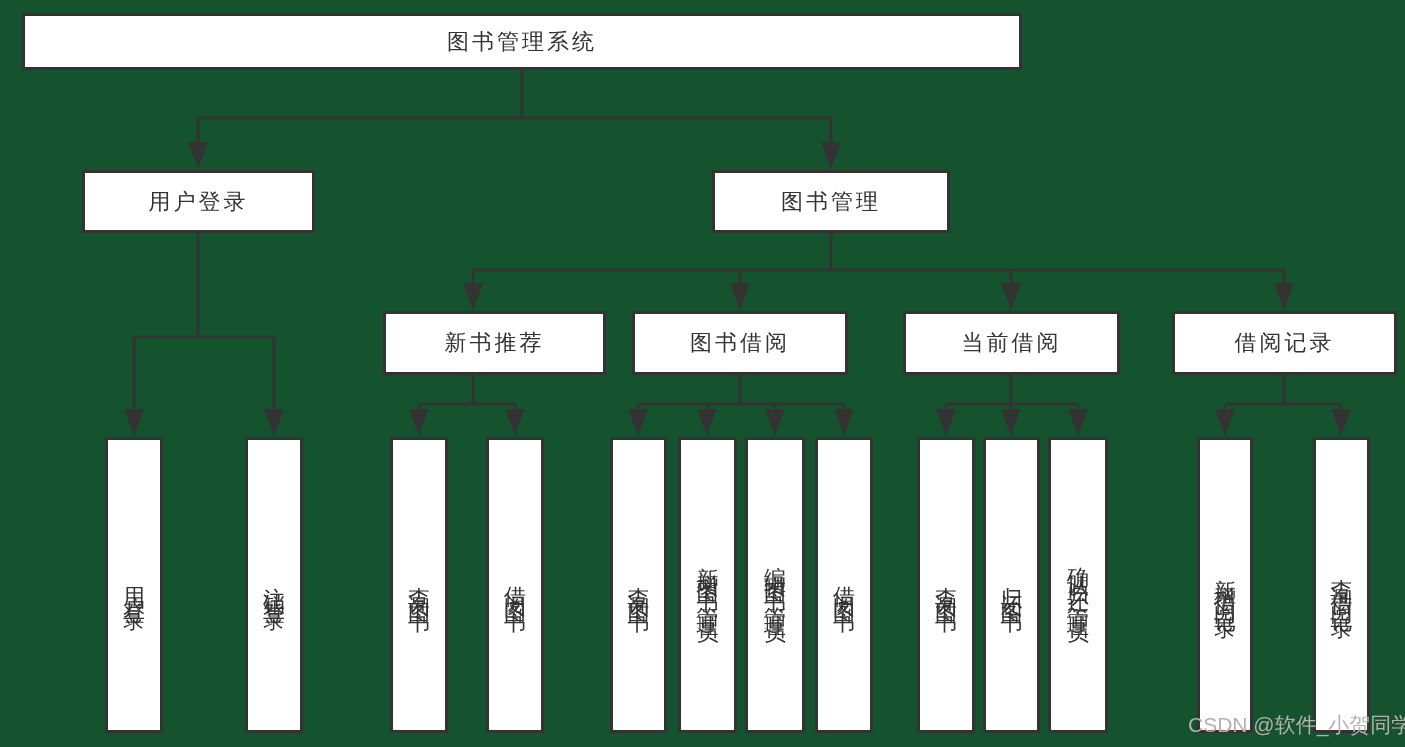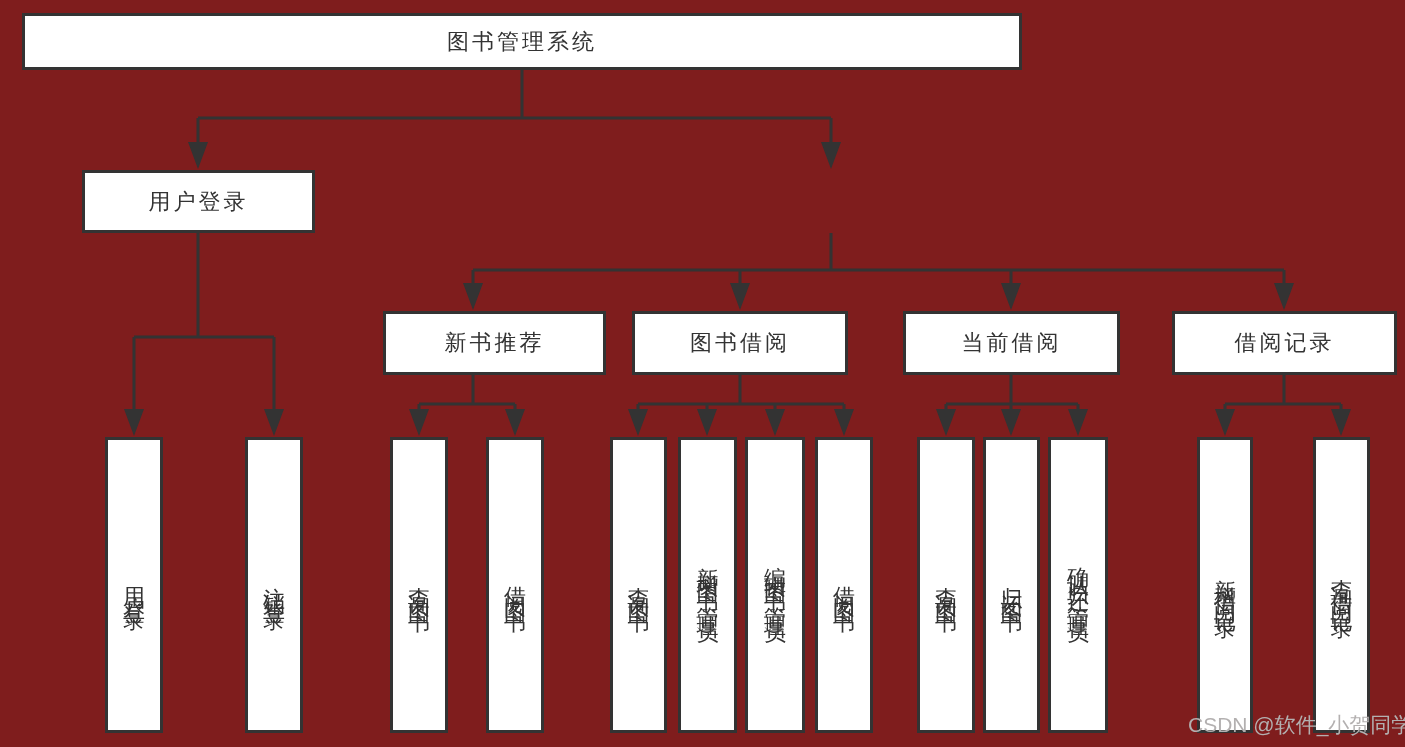--- a/index.html
+++ b/index.html
@@ -5,21 +5,21 @@
   html, body {
     margin: 0;
     padding: 0;
     background: #ffffff;
     font-family: "Liberation Sans", sans-serif;
   }
   #canvas {
     position: relative;
     width: 1405px;
     height: 747px;
-    background: #7f1d1d;
+    background: #14532d;
     overflow: hidden;
   }
   #connectors {
     position: absolute;
     left: 0;
     top: 0;
     z-index: 1;
   }
   .box {
     position: absolute;
@@ -78,20 +78,23 @@
              M1215 409 H1235 L1225 436 Z M1331 409 H1351 L1341 436 Z"></path>
   </svg>
 
   <div class="box hbox" style="left:22px; top:13px; width:1000px; height:57px;">
     <span>图书管理系统</span>
   </div>
 
   <div class="box hbox" style="left:82px; top:170px; width:233px; height:63px;">
     <span>用户登录</span>
   </div>
+  <div class="box hbox" style="left:712px; top:170px; width:238px; height:63px;">
+    <span>图书管理</span>
+  </div>
 
   <div class="box hbox" style="left:383px; top:311px; width:223px; height:64px;">
     <span>新书推荐</span>
   </div>
   <div class="box hbox" style="left:903px; top:311px; width:217px; height:64px;">
     <span>当前借阅</span>
   </div>
   <div class="box hbox" style="left:632px; top:311px; width:216px; height:64px;">
     <span>图书借阅</span>
   </div>

